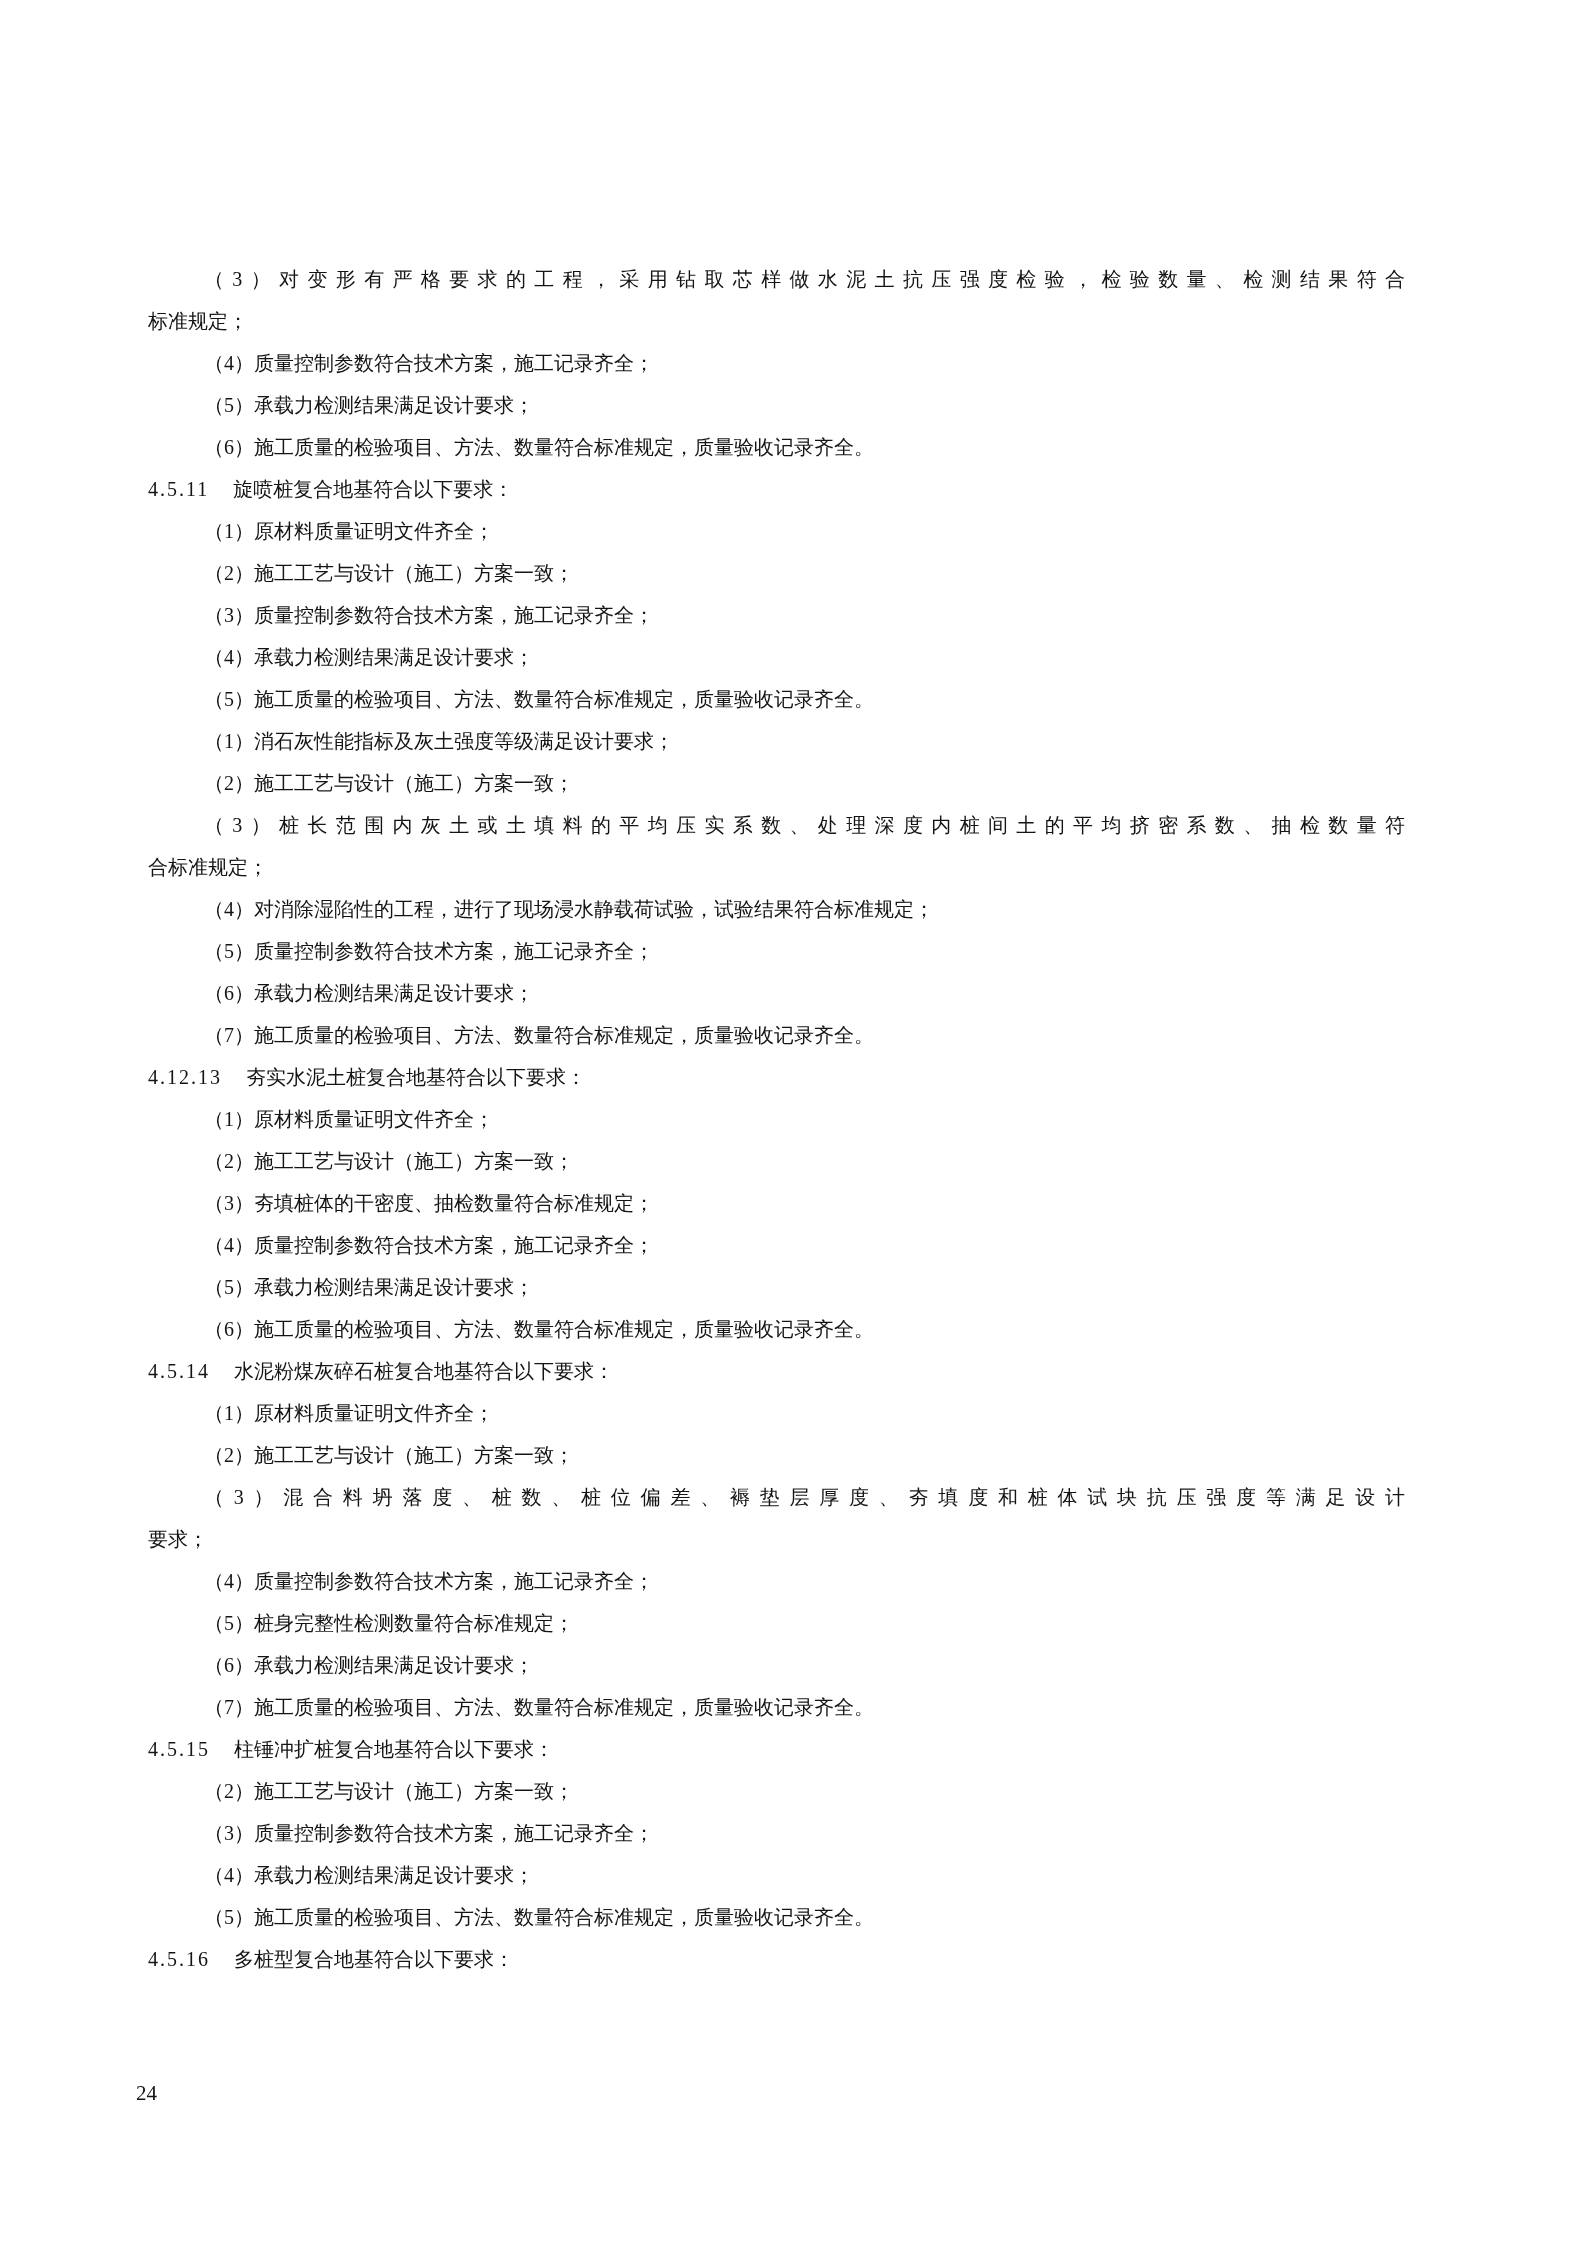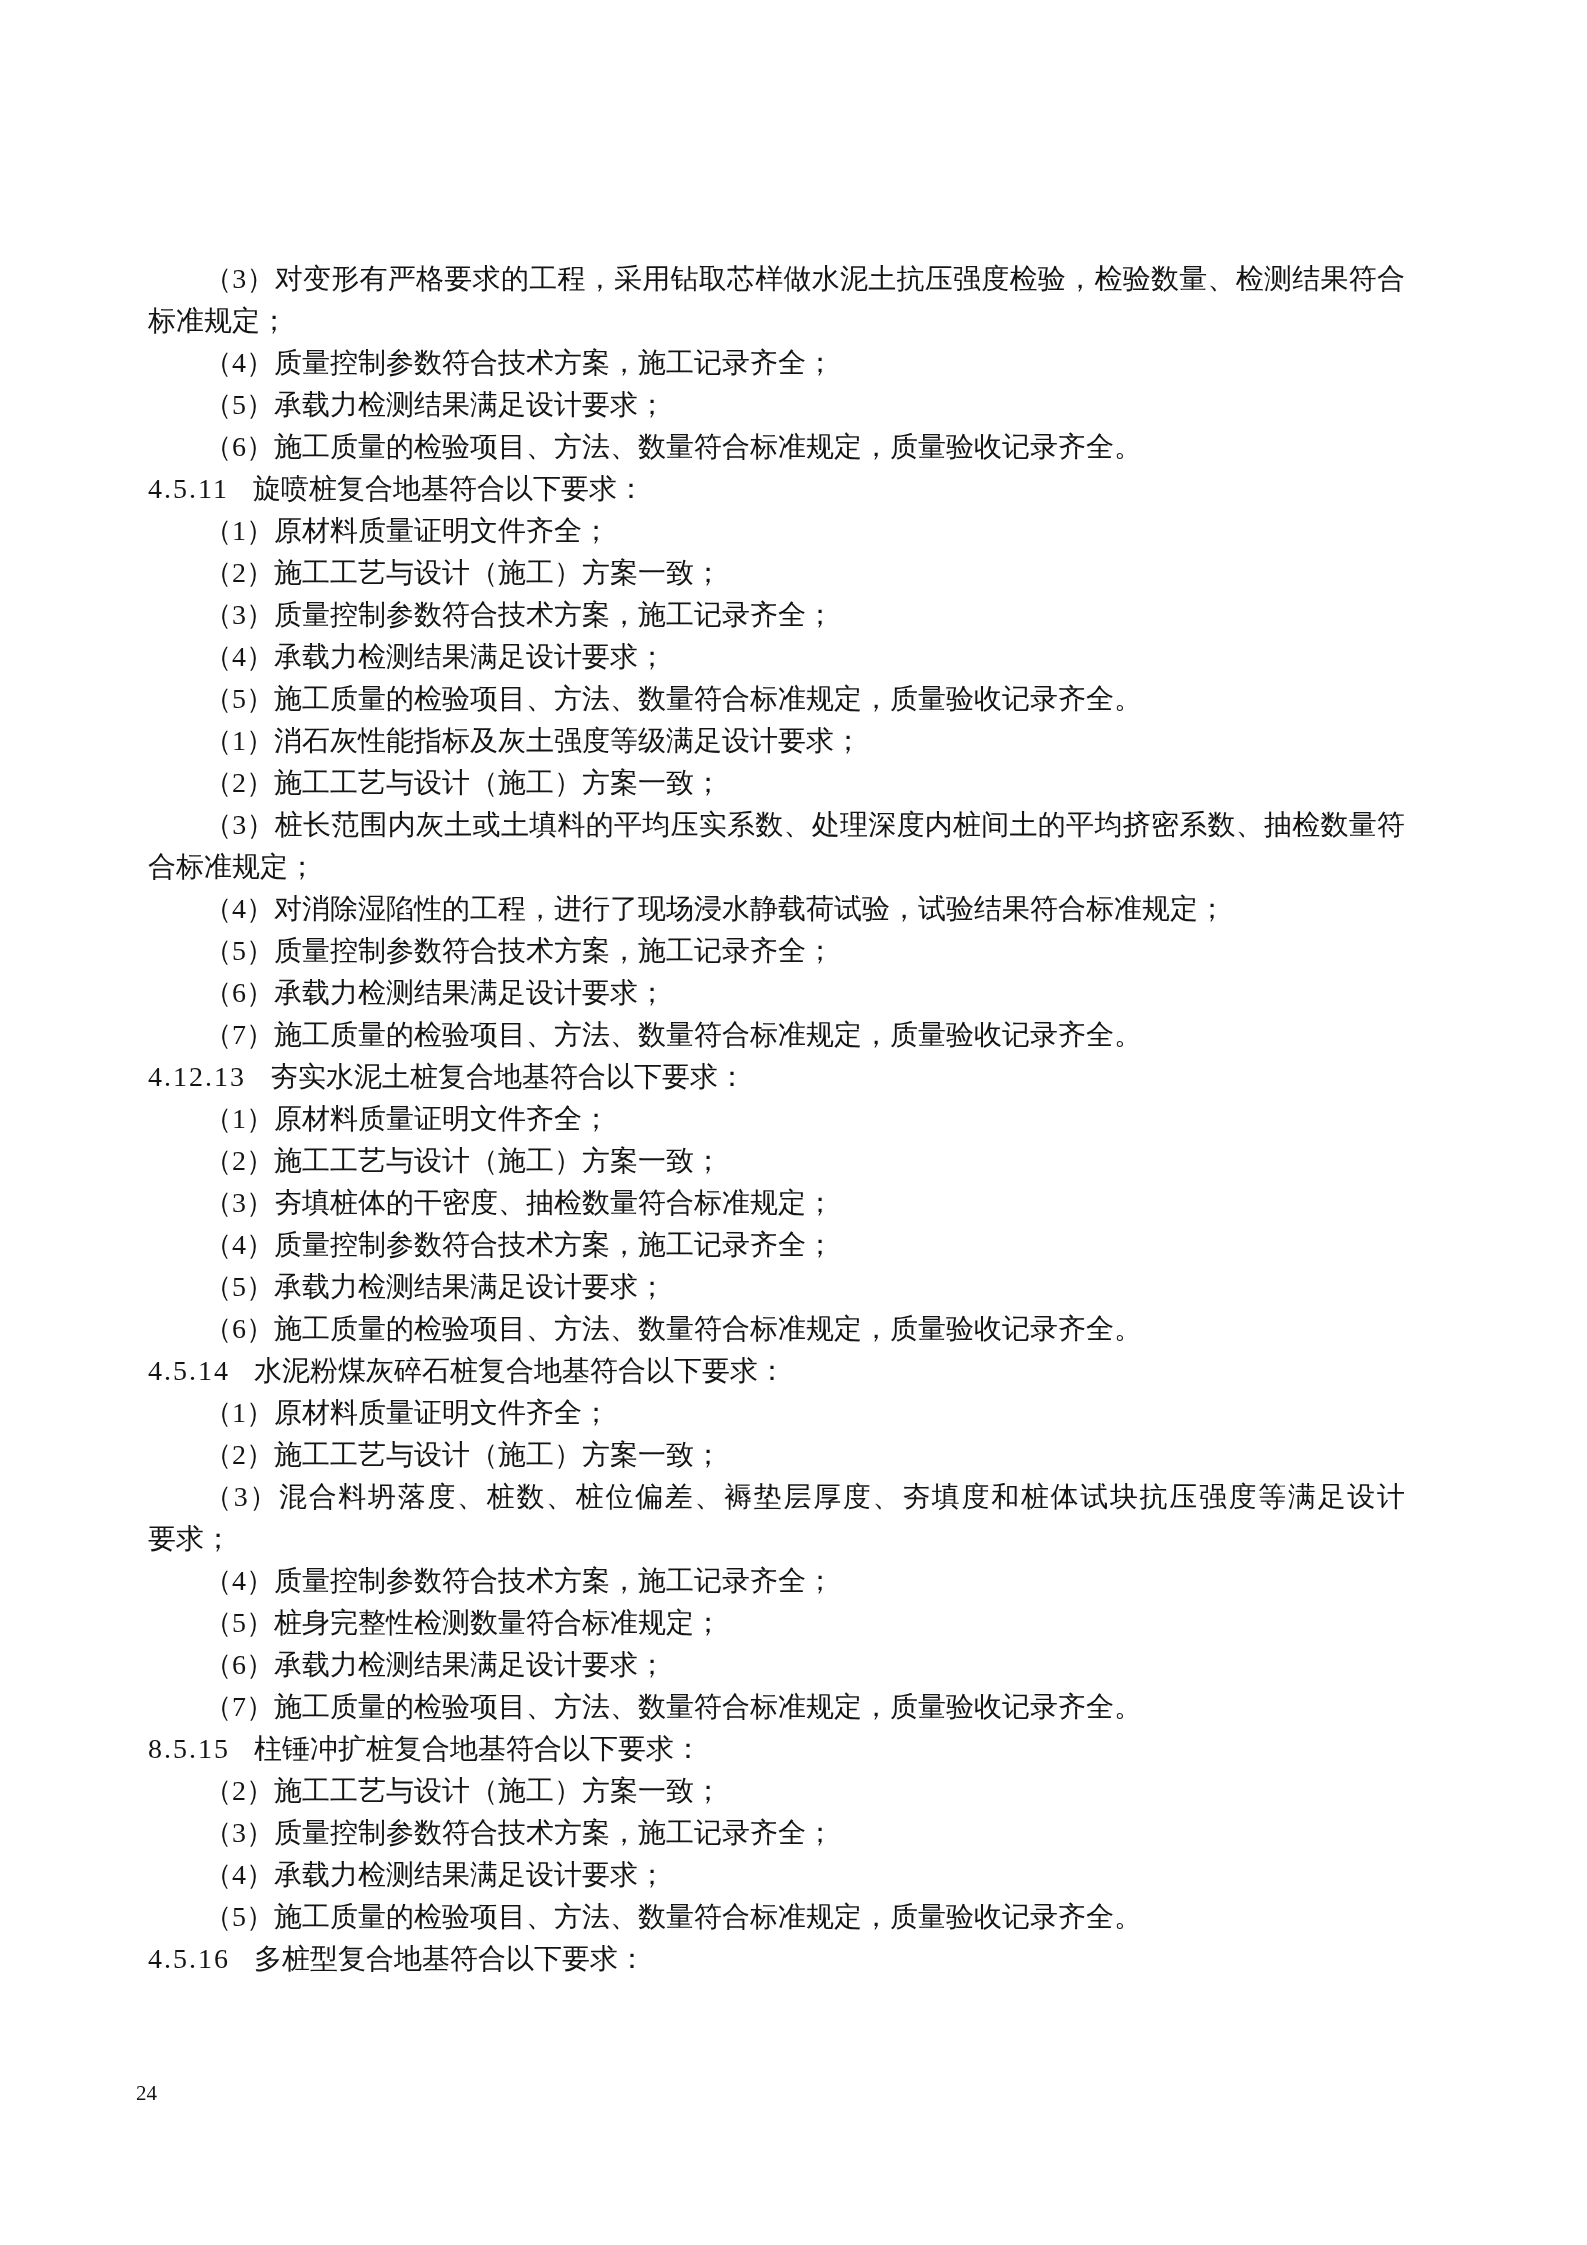--- a/index.html
+++ b/index.html
@@ -14,21 +14,21 @@
     background: #ffffff;
     overflow: hidden;
     font-family: "Liberation Serif", "DejaVu Serif", serif;
     color: #141414;
   }
   .doc-body {
     position: absolute;
     left: 148px;
     top: 258px;
     width: 1257px;
-    font-size: 28px;
+    font-size: 20px;
     line-height: 42px;
   }
   .line {
     min-height: 42px;
     text-align: left;
     white-space: normal;
   }
   
   .line.indent {
     text-indent: 56px;
@@ -84,21 +84,21 @@
       <div class="line indent">（6）施工质量的检验项目、方法、数量符合标准规定，质量验收记录齐全。</div>
       <div class="line"><span class="secnum">4.5.14</span><span>水泥粉煤灰碎石桩复合地基符合以下要求：</span></div>
       <div class="line indent">（1）原材料质量证明文件齐全；</div>
       <div class="line indent">（2）施工工艺与设计（施工）方案一致；</div>
       <div class="line fill indent">（3）混合料坍落度、桩数、桩位偏差、褥垫层厚度、夯填度和桩体试块抗压强度等满足设计</div>
       <div class="line">要求；</div>
       <div class="line indent">（4）质量控制参数符合技术方案，施工记录齐全；</div>
       <div class="line indent">（5）桩身完整性检测数量符合标准规定；</div>
       <div class="line indent">（6）承载力检测结果满足设计要求；</div>
       <div class="line indent">（7）施工质量的检验项目、方法、数量符合标准规定，质量验收记录齐全。</div>
-      <div class="line"><span class="secnum">8.5.15</span><span>柱锤冲扩桩复合地基符合以下要求：</span></div>
+      <div class="line"><span class="secnum">4.5.15</span><span>柱锤冲扩桩复合地基符合以下要求：</span></div>
       <div class="line indent">（2）施工工艺与设计（施工）方案一致；</div>
       <div class="line indent">（3）质量控制参数符合技术方案，施工记录齐全；</div>
       <div class="line indent">（4）承载力检测结果满足设计要求；</div>
       <div class="line indent">（5）施工质量的检验项目、方法、数量符合标准规定，质量验收记录齐全。</div>
       <div class="line"><span class="secnum">4.5.16</span><span>多桩型复合地基符合以下要求：</span></div>
     </div>
   <div class="page-number">24</div>
 </div>
 
 </body></html>

